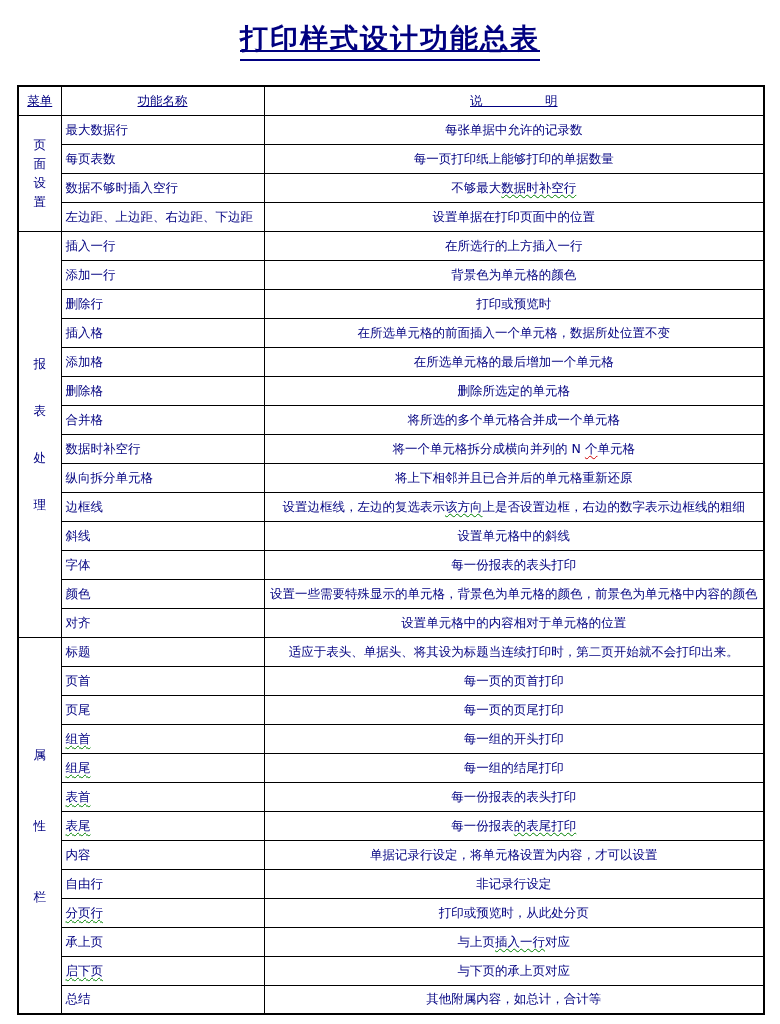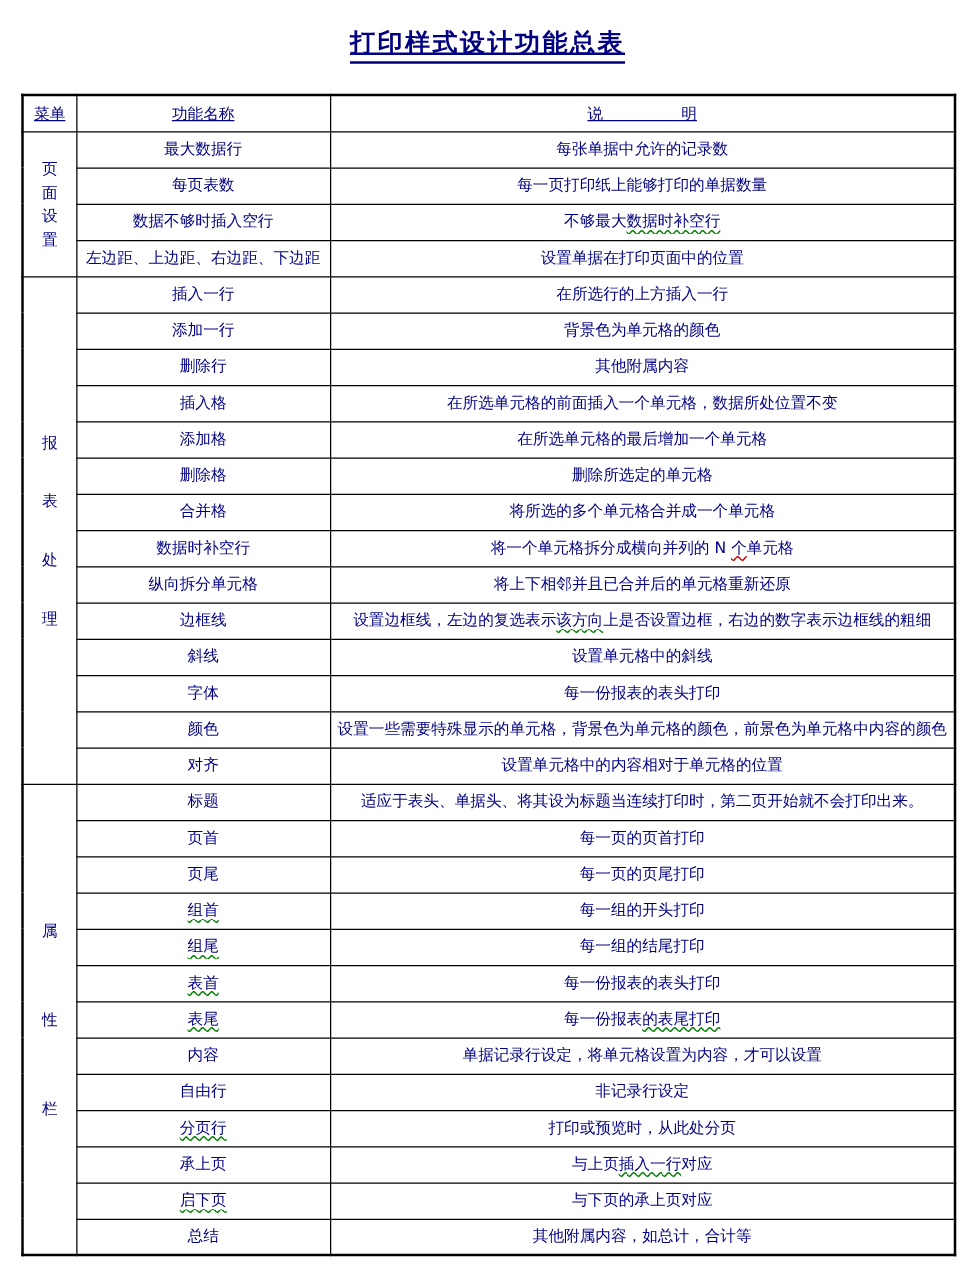--- a/index.html
+++ b/index.html
@@ -14,21 +14,21 @@
     background: #ffffff;
     width: 780px; height: 1024px;
     font-family: "DejaVu Sans", "Liberation Sans", sans-serif;
     color: var(--navy);
   }
   .page { width: 780px; height: 1024px; overflow: hidden; }
   .title-wrap { text-align: center; margin: 21px 0 0 0; }
   .title {
     display: inline-block;
     color: var(--navy);
-    font-size: 20px;
+    font-size: 28px;
     font-weight: bold;
     letter-spacing: 2px;
     text-decoration: underline;
     text-decoration-color: var(--navy);
     padding-bottom: 2px;
     border-bottom: 2px solid var(--navy);
     line-height: 1.3;
   }
   table.func-table {
     border-collapse: collapse;
@@ -43,21 +43,21 @@
     font-size: 12.5px;
     color: var(--navy);
     vertical-align: middle;
     white-space: nowrap;
     overflow: hidden;
     padding: 0 4px;
     font-weight: normal;
     line-height: 1;
   }
   .func-table thead th { text-align: center; text-decoration: underline; }
-  .name-cell { text-align: center; padding-left: 11px; }
+  .name-cell { text-align: left; padding-left: 11px; }
   .desc-cell { text-align: center; padding-left: 8px; }
   .menu-cell { padding: 0; text-align: center; }
   .menu-stack {
     display: flex; flex-direction: column;
     align-items: center; justify-content: center;
     width: 100%; height: 100%;
   }
   .menu-char { line-height: 17px; font-size: 12.5px; }
   .menu-gap-tight .menu-char { margin: 1px 0; }
   .menu-gap-mid   .menu-char { margin: 15px 0; }
@@ -134,21 +134,21 @@
           </td>
           <td class="name-cell"><span>插入一行</span></td>
           <td class="desc-cell"><span>在所选行的上方插入一行</span></td>
         </tr>
         <tr>
           <td class="name-cell"><span>添加一行</span></td>
           <td class="desc-cell"><span>背景色为单元格的颜色</span></td>
         </tr>
         <tr>
           <td class="name-cell"><span>删除行</span></td>
-          <td class="desc-cell"><span>其他附属内容</span></td>
+          <td class="desc-cell"><span>打印或预览时</span></td>
         </tr>
         <tr>
           <td class="name-cell"><span>插入格</span></td>
           <td class="desc-cell"><span>在所选单元格的前面插入一个单元格，数据所处位置不变</span></td>
         </tr>
         <tr>
           <td class="name-cell"><span>添加格</span></td>
           <td class="desc-cell"><span>在所选单元格的最后增加一个单元格</span></td>
         </tr>
         <tr>

